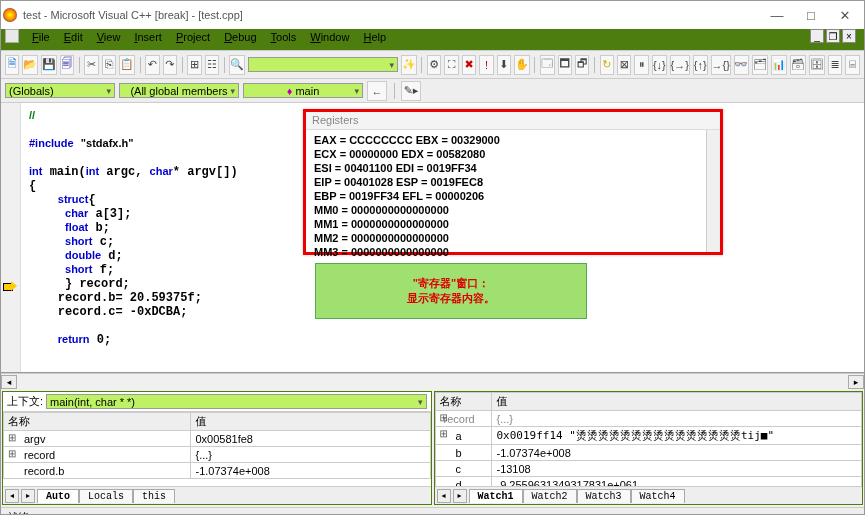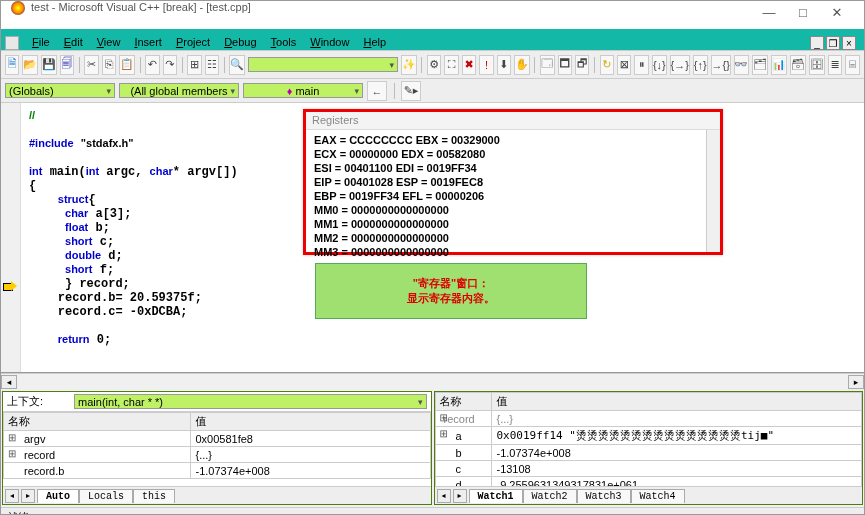--- a/index.html
+++ b/index.html
@@ -1,21 +1,21 @@
 <!DOCTYPE html>
 <html><head>
 <meta charset="utf-8">
 <style>
 * { margin: 0; padding: 0; box-sizing: border-box; font-family: "Segoe UI", Tahoma, sans-serif; font-size: 11px; }
 body { background: #f0f0f0; width: 865px; height: 515px; overflow: hidden; position: relative; border: 1px solid #999; }
-.titlebar { height: 28px; background: #fff; display: flex; align-items: flex-start; padding: 0 10px; }
+.titlebar { height: 28px; background: #fff; display: flex; align-items: center; padding: 0 2px; }
 .titlebar .app-icon { width: 14px; height: 14px; background: radial-gradient(circle,#ff0,#f80,#008); border-radius: 50%; margin-right: 6px; }
 .titlebar .title-text { color: #555; flex: 1; }
 .titlebar .wc { width: 34px; height: 22px; display: flex; align-items: center; justify-content: center; color: #555; font-size: 13px; }
-.menubar { height: 22px; background: #14b8a6; display: flex; align-items: flex-end; padding: 0 4px; border-bottom: 1px solid #ccc; }
+.menubar { height: 22px; background: #4d7c0f; display: flex; align-items: flex-start; padding: 0 4px; border-bottom: 1px solid #ccc; }
 .menubar .mini-icon { width: 14px; height: 14px; background: #e8e8e8; border: 1px solid #aaa; margin-right: 6px; }
 .menubar .mi { padding: 2px 7px; }
 .menubar .mi u { text-decoration: underline; }
 .menubar .mdi { margin-left: auto; display:flex; gap:2px; padding-right:4px;}
 .menubar .mdi span{ width:14px;height:14px;border:1px solid #888;background:#eee;display:inline-flex;align-items:center;justify-content:center;font-size:10px;}
 .toolbar { height: 28px; background: #eee; display: flex; align-items: center; padding: 2px 4px; gap: 3px; border-bottom: 1px solid #ccc; }
 .tb { width: 20px; height: 20px; border: 1px solid #ccc; background: #f8f8f8; display: flex; align-items: center; justify-content: center; font-size: 11px; color: #444; }
 .tb.sep { width: 6px; border: none; background: none; }
 .tb.sep::after { content:""; width:1px; height:16px; background:#bbb; display:block; margin:auto;}
 .dd { height: 15px; border: 1px solid #999; background: #bef264; min-width: 90px; display:flex; align-items:center; padding:0 3px; position:relative;}
@@ -34,21 +34,21 @@
 .red-box { position: absolute; left: 302px; top: 6px; width: 420px; height: 146px; border: 3px solid #e00; background: #fff; box-shadow: 0 0 3px rgba(0,0,0,.2);}
 .red-box .rb-title { height: 18px; background: #f4f4f4; padding: 2px 6px; color: #888; font-size: 11px; border-bottom:1px solid #ddd;}
 .red-box .rb-body { padding: 4px 8px; font-family: "Courier New", monospace; font-size: 12px; font-weight: bold; white-space: pre; position:relative;}
 .red-box .rb-scroll { position:absolute; right:0; top:18px; bottom:0; width:14px; background:#f0f0f0; border-left:1px solid #ccc;}
 .green-box { position: absolute; left: 314px; top: 160px; width: 272px; height: 56px; background: #9fe070; border: 1px solid #5a5; display:flex; flex-direction:column; align-items:center; justify-content:center; font-size:18px; font-weight:bold; color:#d00; font-family: "SimSun","Microsoft YaHei",sans-serif;}
 .hscroll { height: 16px; background: #f0f0f0; border-top: 1px solid #ccc; display:flex; align-items:center;}
 .hscroll .harr{width:16px;height:14px;border:1px solid #aaa;background:#eee;display:flex;align-items:center;justify-content:center;font-size:9px;}
 .bottom-panels { display: flex; height: 118px; }
 .panel { flex: 1; border: 1px solid #4d7c0f; background: #fff; display:flex; flex-direction:column; overflow:hidden; margin: 2px 1px;}
 .panel .ctxbar { height:20px; display:flex; align-items:center; padding:2px 4px; border-bottom:1px solid #ccc; gap:3px;}
-.panel .ctxbar .dd{flex:1;margin-left:28px;}
+.panel .ctxbar .dd{flex:1;}
 .panel-grid { flex:1; overflow:auto; }
 .panel-grid table { width: 100%; border-collapse: collapse; }
 .panel-grid th, .panel-grid td { border: 1px solid #ccc; padding: 1px 4px; text-align: left; font-size: 11px; height:16px; white-space:nowrap; overflow:hidden;}
 .panel-grid th { background: #eee; font-weight: normal; }
 .panel-grid td.name { padding-left: 20px; position:relative;}
 .panel-grid td.name.has-exp::before { content:"⊞"; position:absolute; left:4px; top:1px; font-size:10px; color:#555;}
 .tabstrip { height: 18px; display:flex; align-items:center; border-top:1px solid #ccc; background:#eee; padding:0 2px; gap:0;}
 .tabstrip .tarr{width:14px;height:14px;border:1px solid #aaa;display:flex;align-items:center;justify-content:center;font-size:8px;margin-right:2px;}
 .tabstrip .tab { padding: 1px 8px; border:1px solid #aaa; border-bottom:none; background:#f8f8f8; font-size:10px; font-family:"Courier New",monospace;}
 .tabstrip .tab.active { background:#fff; font-weight:bold;}

